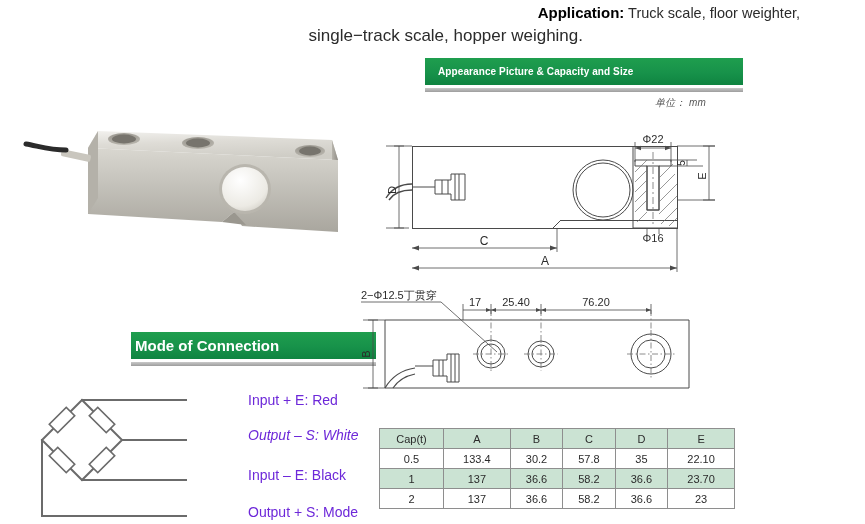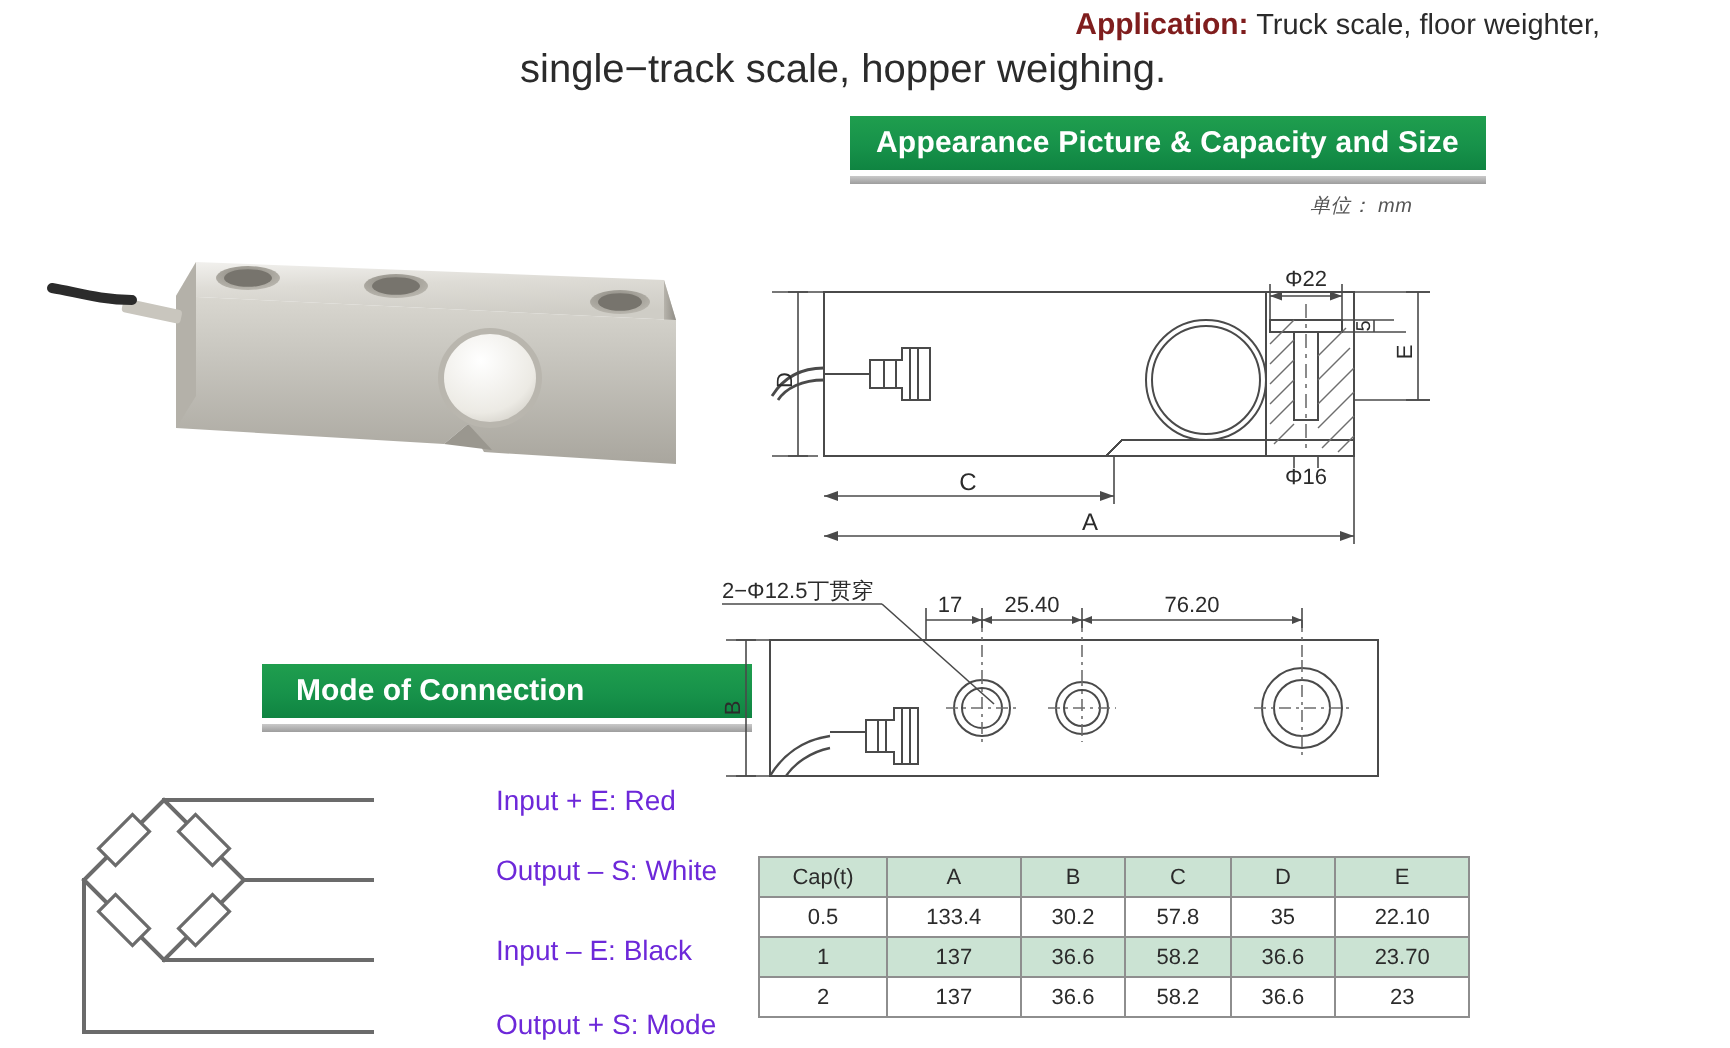--- a/index.html
+++ b/index.html
@@ -21,48 +21,48 @@
   #application-block {
     left: 0; top: 2px; width: 800px;
     text-align: right;
     font-size: 14.5px;
     line-height: 21px;
     color: #2b2b2b;
   }
   #application-block .app-label {
     font-weight: bold;
     font-size: 15px;
-    color: #7f1d1d;
+    color: #000000;
   }
   #application-line2 {
     left: 0; top: 25px; width: 583px;
     text-align: right;
-    font-size: 20px;
+    font-size: 17px;
     line-height: 21px;
     color: #2b2b2b;
   }
 
   
   .banner-wrap { position: absolute; }
   .banner {
     background: linear-gradient(180deg,#1f9e4e 0%, #17924a 55%, #0f8441 100%);
     color: #ffffff;
     font-weight: bold;
     display: flex;
     align-items: center;
     box-sizing: border-box;
   }
   .banner-rule {
     height: 4px;
     background: linear-gradient(180deg,#c9c9c9,#9d9d9d);
     margin-top: 3px;
   }
-  #banner-appearance { width: 318px; height: 27px; font-size: 15px; padding-left: 13px; letter-spacing: .1px;}
+  #banner-appearance { width: 318px; height: 27px; font-size: 10px; padding-left: 13px; letter-spacing: .1px;}
   #banner-appearance-rule { width: 318px; }
-  #banner-mode { width: 245px; height: 27px; font-size: 15px; padding-left: 17px; }
+  #banner-mode { width: 245px; height: 27px; font-size: 15px; padding-left: 4px; }
   #banner-mode-rule { width: 245px; }
 
   #unit-note {
     left: 655px; top: 96px;
     font-size: 10px;
     color: #555;
     letter-spacing: .3px;
     font-style: italic;
   }
 
@@ -352,21 +352,21 @@
 
   <g stroke="#6b6b6b" stroke-width="1.6" fill="#ffffff">
     <rect x="-6" y="-12" width="12" height="24" transform="translate(50,24) rotate(45)"></rect>
     <rect x="-6" y="-12" width="12" height="24" transform="translate(90,24) rotate(-45)"></rect>
     <rect x="-6" y="-12" width="12" height="24" transform="translate(50,64) rotate(-45)"></rect>
     <rect x="-6" y="-12" width="12" height="24" transform="translate(90,64) rotate(45)"></rect>
   </g>
 </svg>
 
 <div class="conn-label" style="left:248px; top:392px;">Input + E: Red</div>
-<div class="conn-label" style="left:248px; top:427px;">Output – S: White</div>
+<div class="conn-label" style="left:248px; top:427px;font-style:italic;">Output – S: White</div>
 <div class="conn-label" style="left:248px; top:467px;">Input – E: Black</div>
 <div class="conn-label" style="left:248px; top:504px;">Output + S: Mode</div>
 
 <table id="spec-table">
   <colgroup>
       <col class="c0">
       <col>
       <col>
       <col>
       <col>

